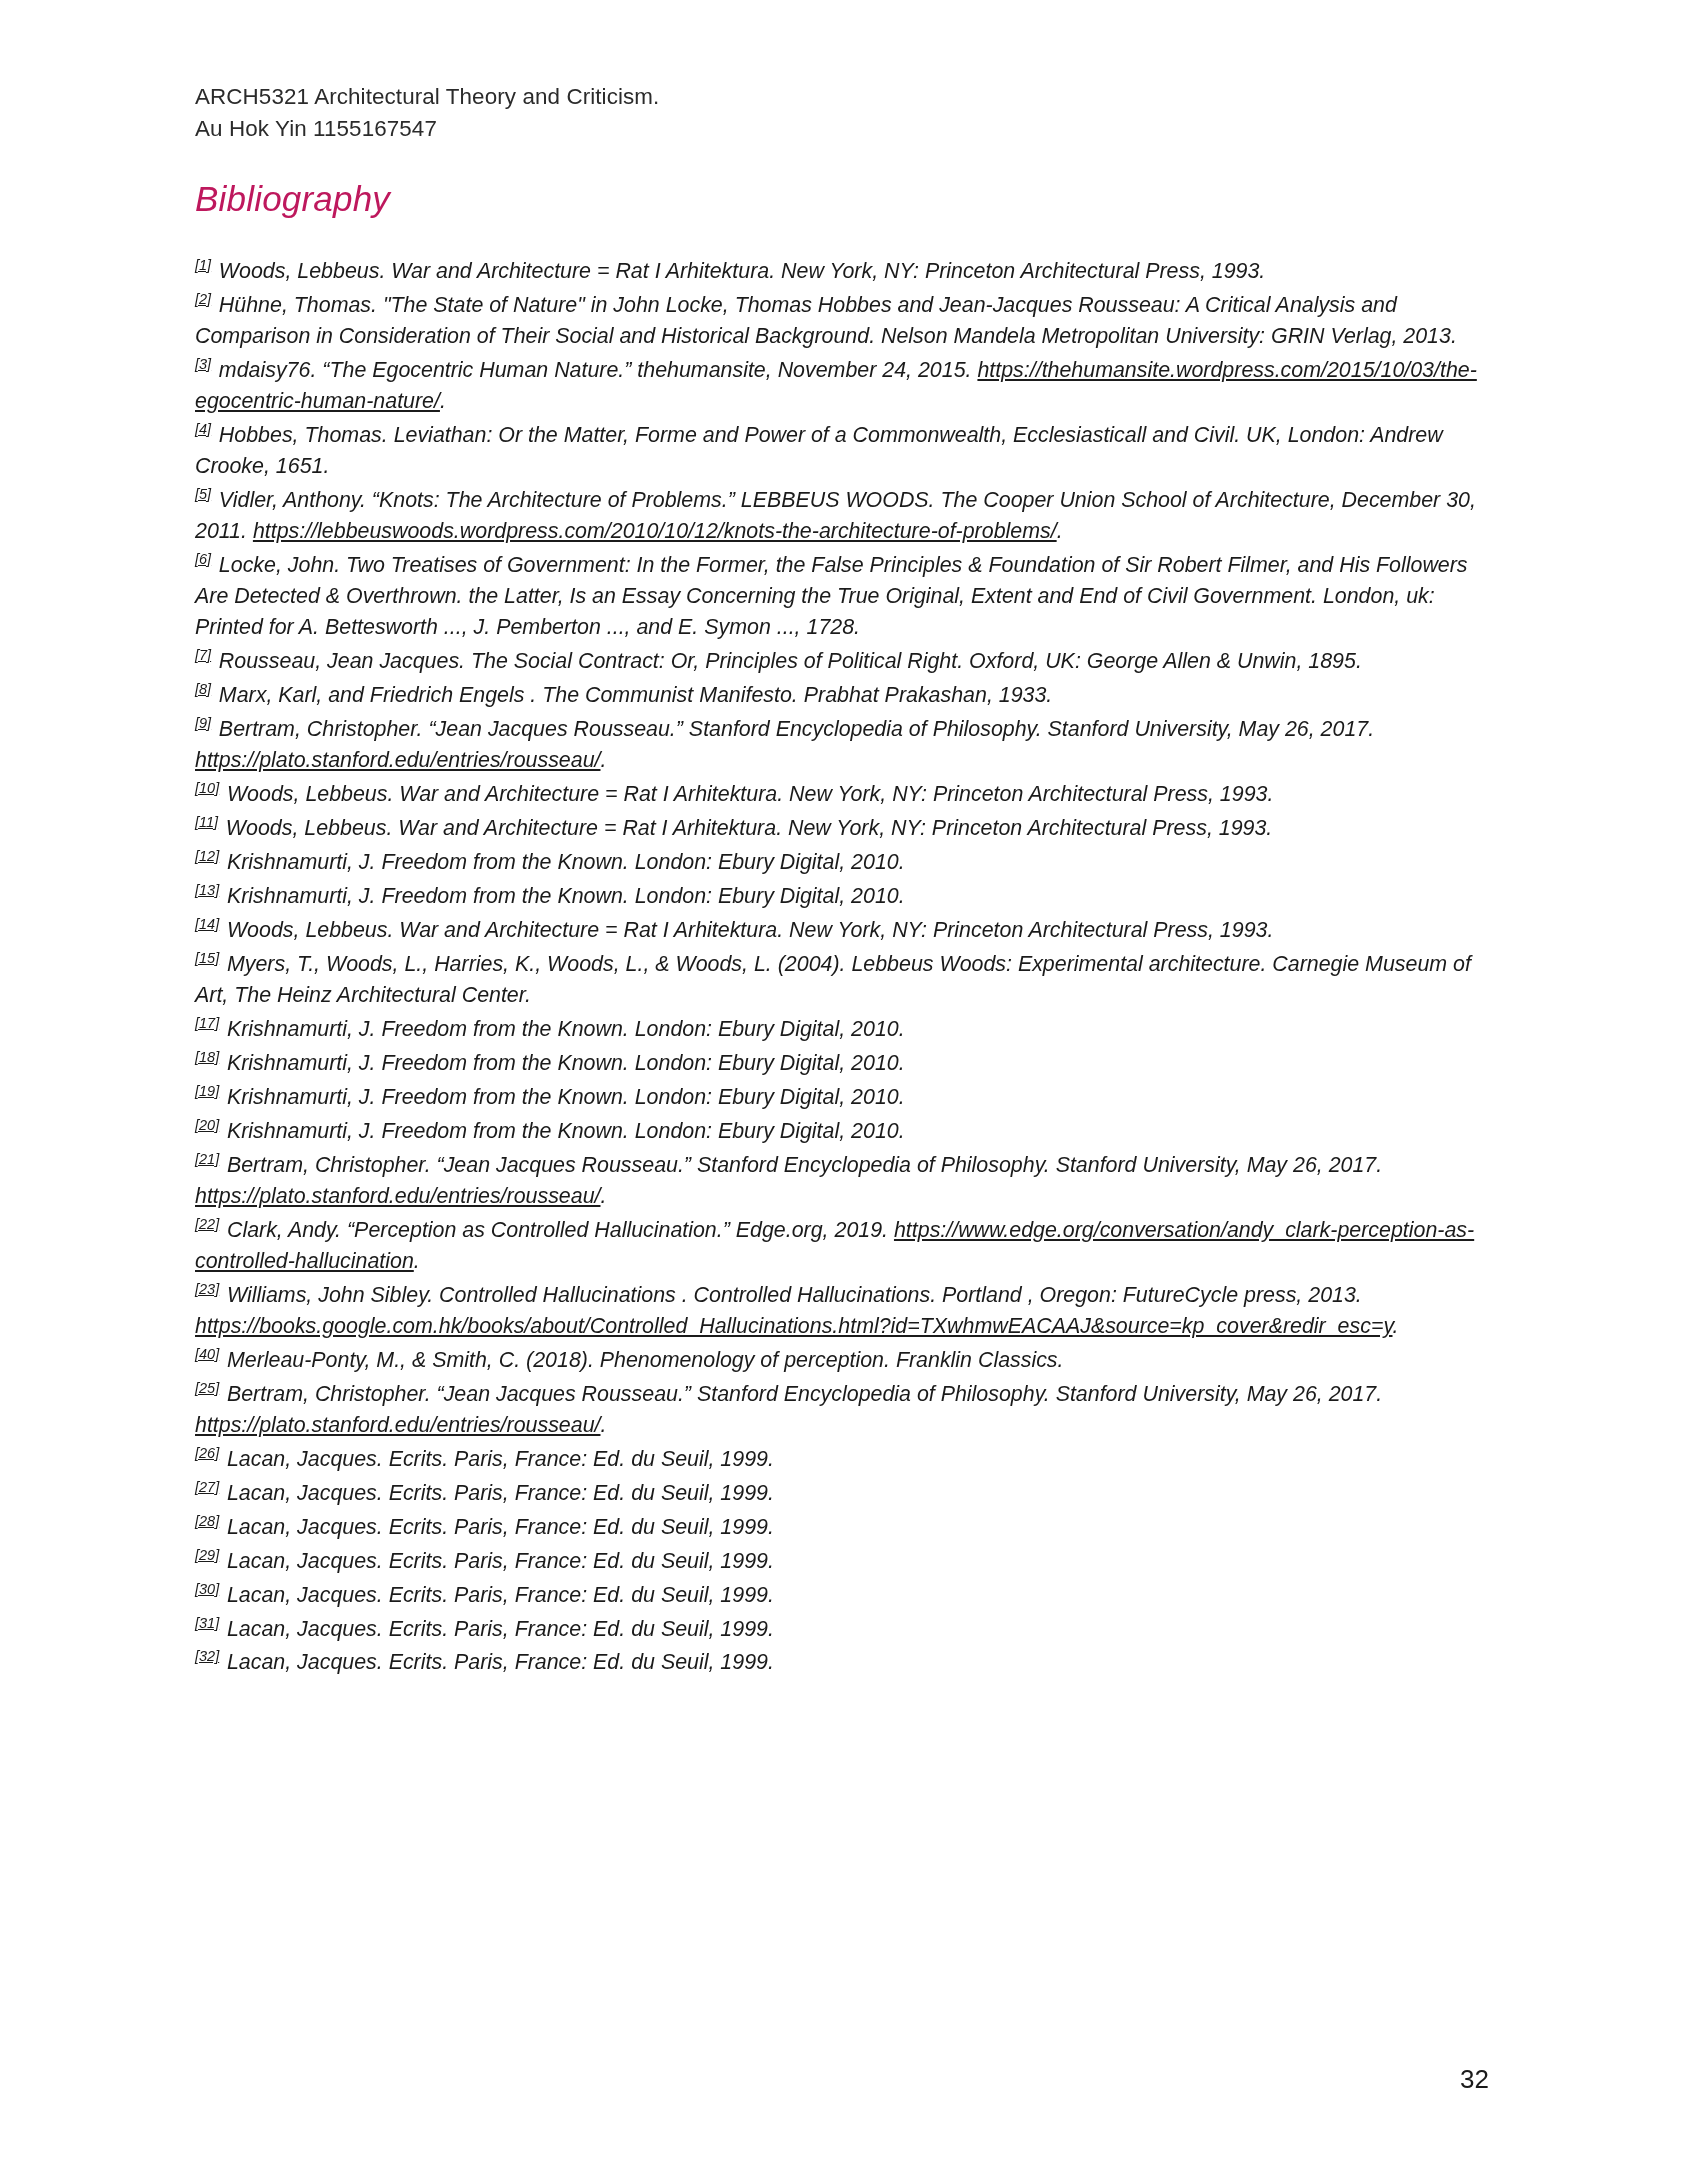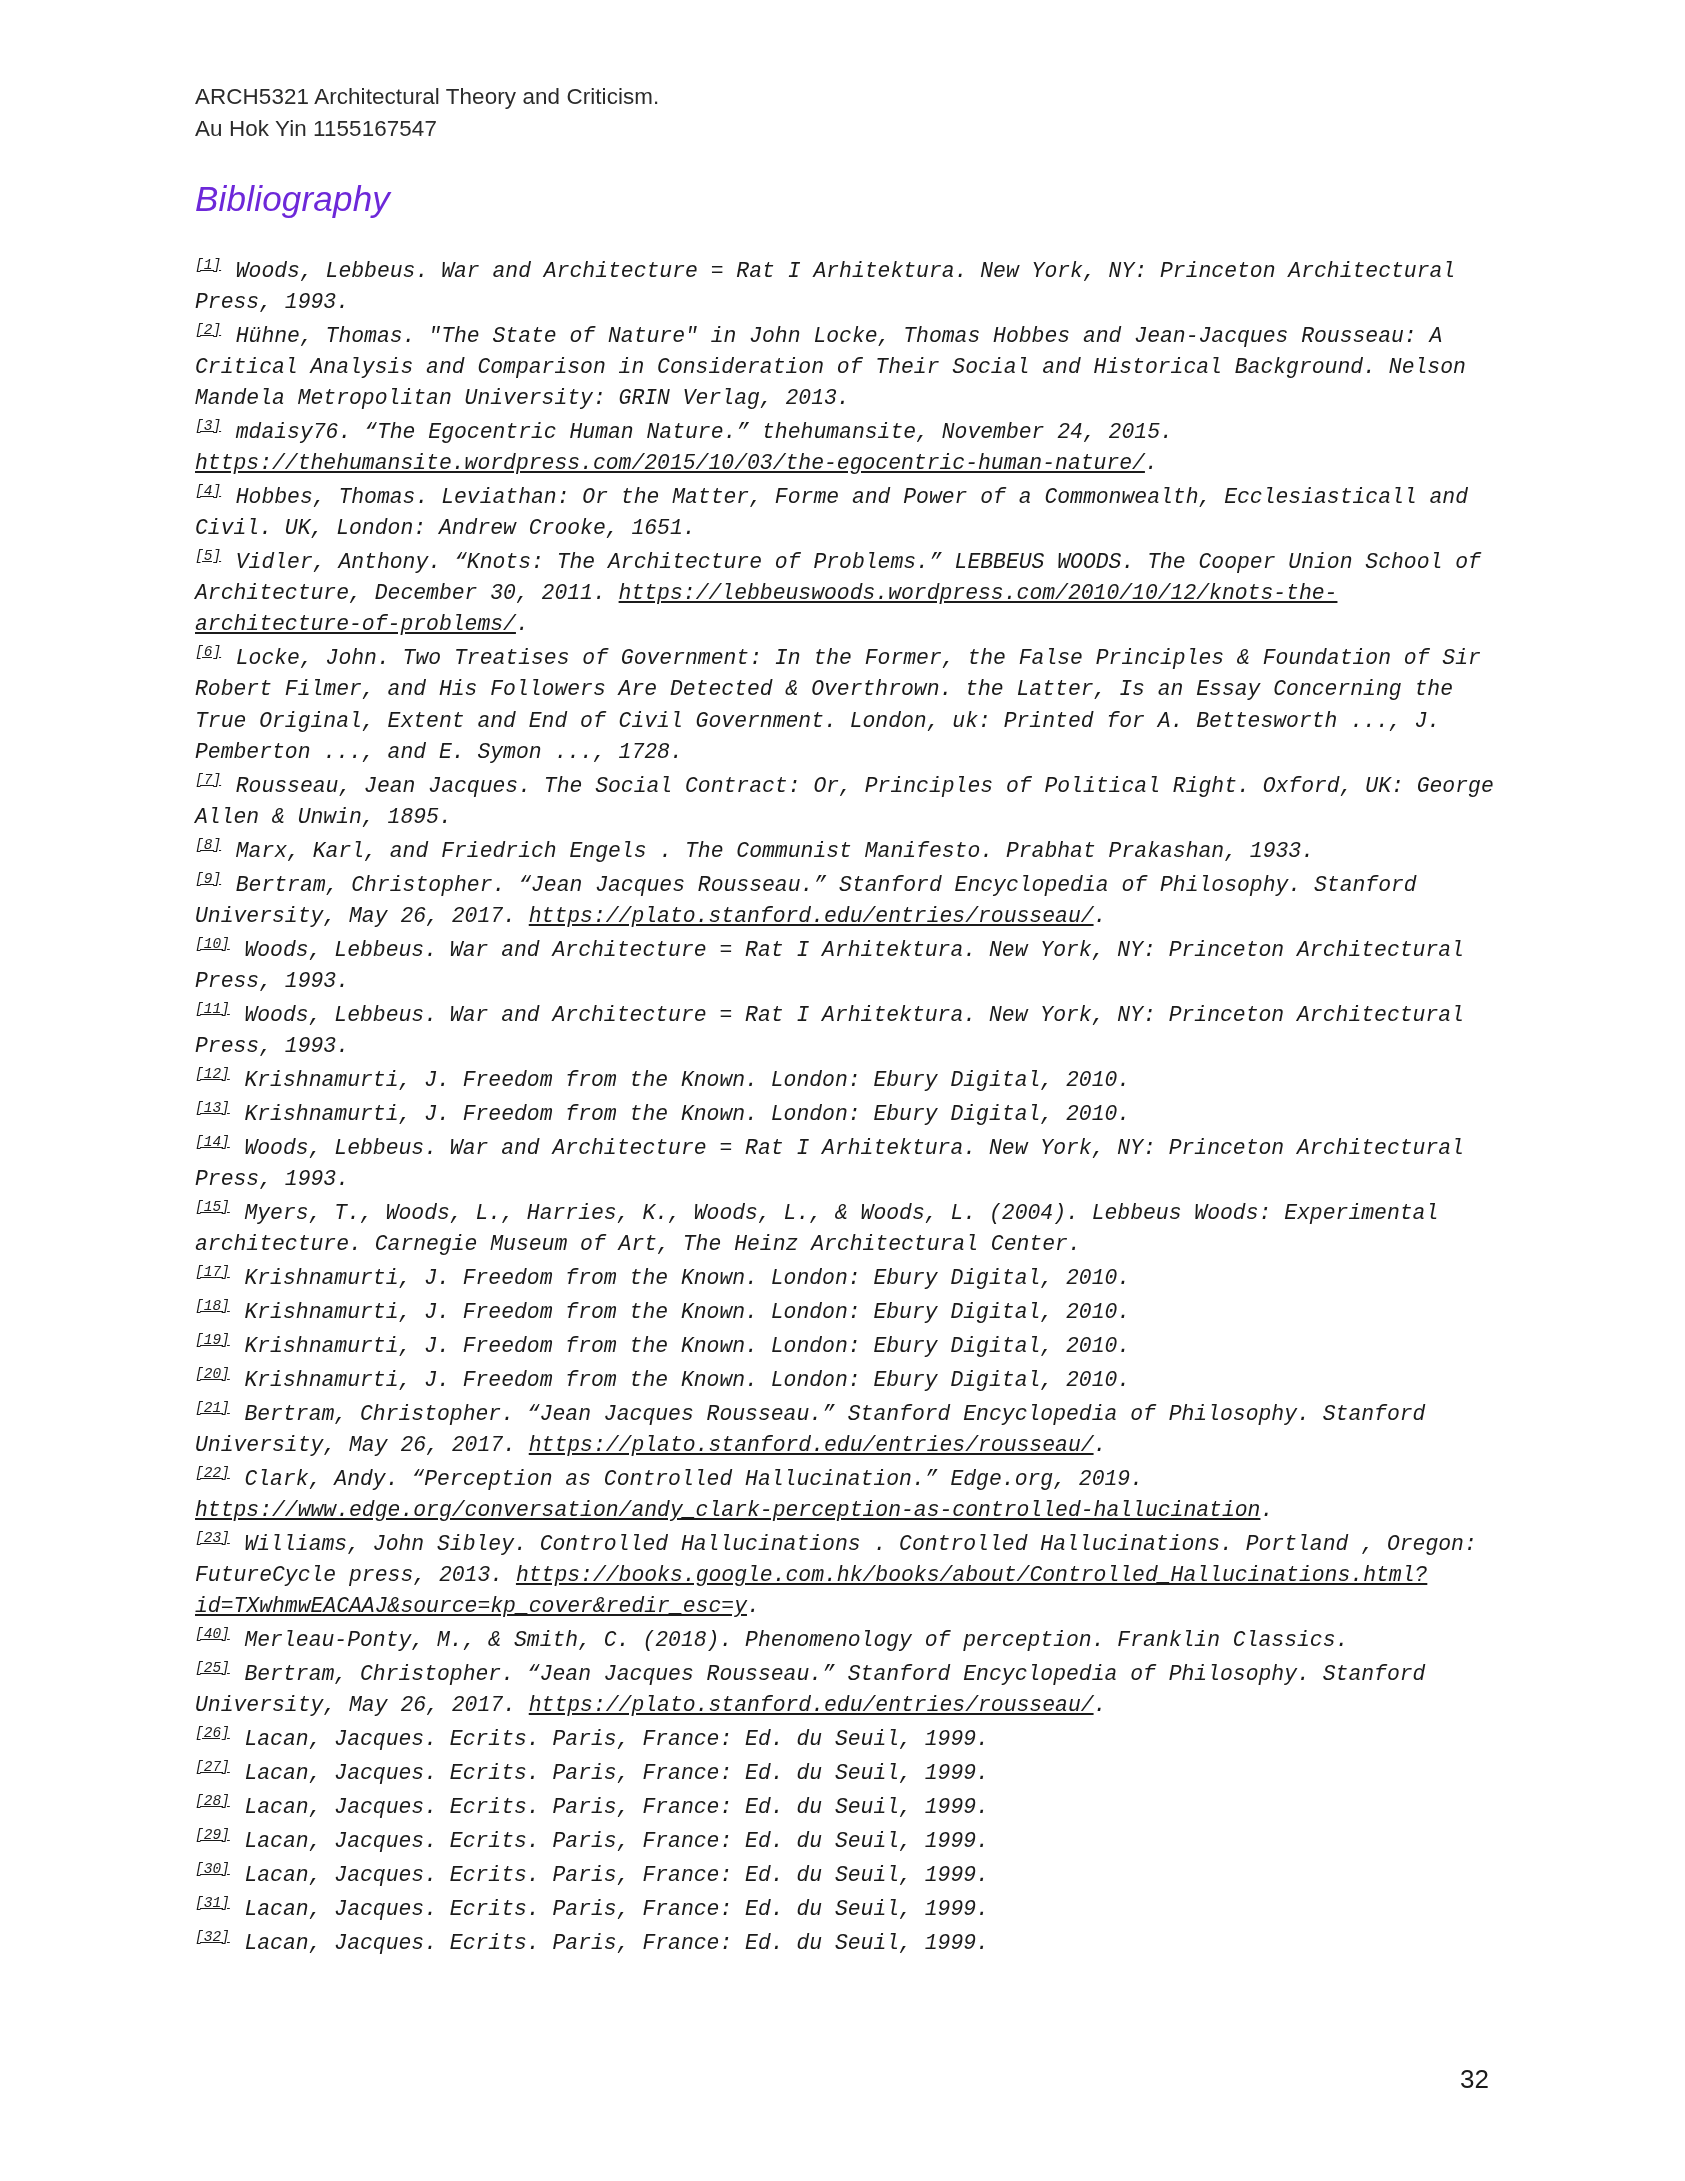--- a/index.html
+++ b/index.html
@@ -24,37 +24,36 @@
   .header-line {
     font-size: 22.4px;
     line-height: 1.42;
     color: #2b2b2b;
     letter-spacing: 0.1px;
   }
   .title {
     font-style: italic;
     font-size: 35px;
     line-height: 1.2;
-    color: #6d28d9;
+    color: #be185d;
     margin-top: 33px;
     margin-bottom: 35px;
     font-weight: 400;
     letter-spacing: 0.2px;
   }
   .refs {
     font-style: italic;
     font-size: 21.4px;
     line-height: 1.455;
     color: #1b1b1b;
     letter-spacing: 0px;
   }
   .ref {
     margin: 0 0 1.8px 0;
     text-indent: 0;
-    font-family: Liberation Mono, monospace;
   }
   .marker {
     font-size: 14.5px;
     vertical-align: 8px;
     text-decoration: underline;
     font-style: italic;
     letter-spacing: 0px;
     margin-right: 1.8px;
   }
   .u {

